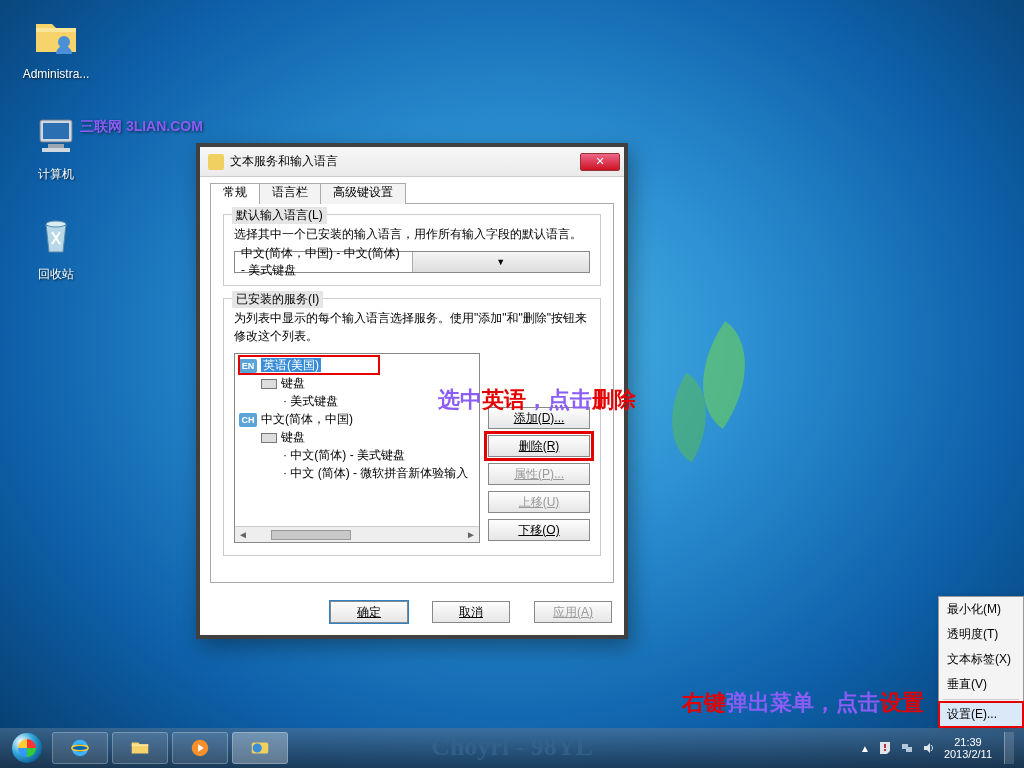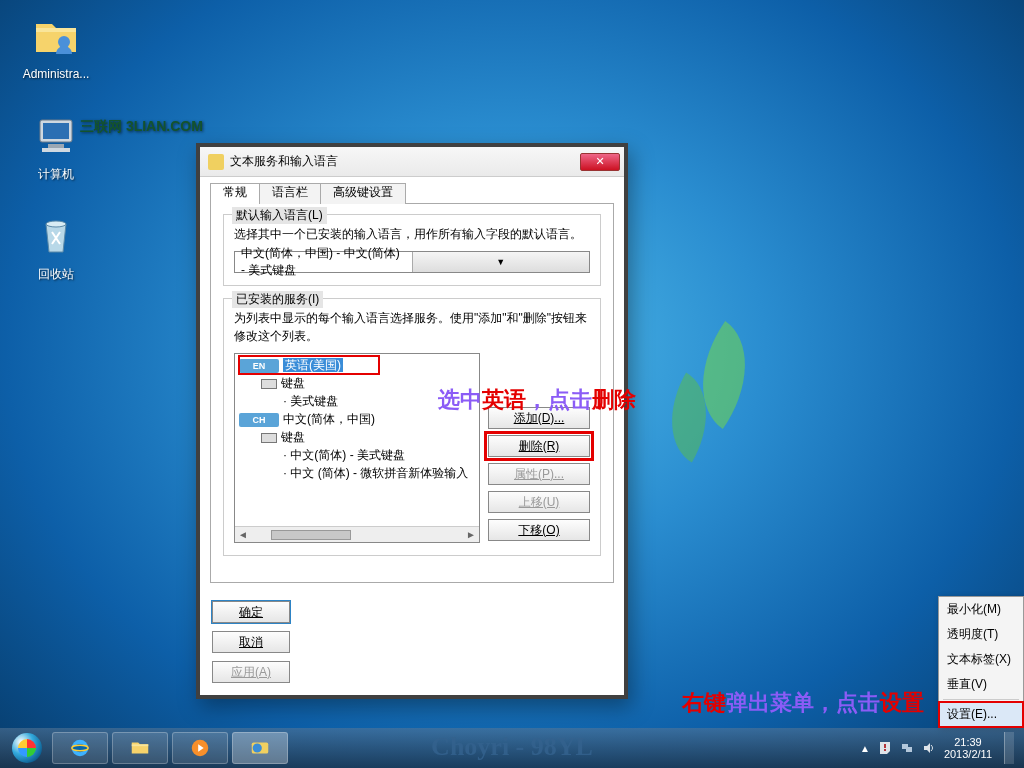--- a/index.html
+++ b/index.html
@@ -4,21 +4,21 @@
 <style>
 * { margin: 0; padding: 0; box-sizing: border-box; font-family: "Microsoft YaHei", "SimSun", Tahoma, sans-serif; }
 body { width: 1024px; height: 768px; overflow: hidden; position: relative; background: radial-gradient(ellipse at 50% 45%, #4db8e8 0%, #2a8dd0 35%, #0d5fa8 70%, #073c6b 100%); }
 
 
 .desktop-icon { position: absolute; width: 80px; text-align: center; cursor: pointer; }
 .desktop-icon .icn { width: 48px; height: 48px; margin: 0 auto 4px; display: block; }
 .desktop-icon .lbl { color: #fff; font-size: 12px; text-shadow: 1px 1px 2px rgba(0,0,0,.7); word-break: break-all; }
 
 
-.wm-top { position: absolute; top: 118px; left: 80px; color: #14532d; font-size: 14px; font-weight: bold; text-shadow: 1px 1px 3px rgba(0,0,0,.6); }
+.wm-top { position: absolute; top: 118px; left: 80px; color: #8b5cf6; font-size: 14px; font-weight: bold; text-shadow: 1px 1px 3px rgba(0,0,0,.6); }
 .wm-center { position: absolute; bottom: 6px; left: 50%; transform: translateX(-50%); font-family: "Comic Sans MS", cursive; font-size: 26px; font-weight: bold; color: #34628e; opacity: .85; }
 
 
 .leaf { position: absolute; right: 260px; top: 310px; width: 140px; height: 170px; }
 .leaf::before, .leaf::after { content: ""; position: absolute; border-radius: 0 100% 0 100%; background: rgba(120,220,60,.5); }
 .leaf::before { width: 60px; height: 90px; left: 70px; top: 20px; transform: rotate(35deg); }
 .leaf::after  { width: 50px; height: 75px; left: 40px; top: 70px; transform: rotate(30deg); background: rgba(90,190,70,.5); }
 
 
 .anno { position: absolute; font-size: 22px; font-weight: 900; font-family: "SimHei","Microsoft YaHei"; }
@@ -42,38 +42,38 @@
 .grp p { font-size: 12px; line-height: 1.5; margin-bottom: 8px; }
 
 .combo { display: flex; align-items: center; border: 1px solid #888; height: 22px; background: #fff; }
 .combo span { flex: 1; padding: 0 6px; font-size: 12px; }
 .combo .arrow { width: 18px; height: 100%; background: linear-gradient(#f5f5f5,#ddd); border-left: 1px solid #aaa; display: flex; align-items: center; justify-content: center; font-size: 9px; }
 
 .svc-row { display: flex; gap: 8px; }
 .tree { flex: 1; border: 1px solid #888; height: 190px; background: #fff; overflow: hidden; position: relative; font-family: Tahoma; font-size: 12px; }
 .tree-inner { padding: 2px 4px; white-space: nowrap; }
 .tnode { line-height: 18px; }
-.badge { display: inline-block; width: 40px; height: 14px; line-height: 14px; font-size: 9px; font-weight: bold; text-align: center; color: #fff; border-radius: 2px; margin-right: 4px; vertical-align: middle; }
+.badge { display: inline-block; width: 18px; height: 14px; line-height: 14px; font-size: 9px; font-weight: bold; text-align: center; color: #fff; border-radius: 2px; margin-right: 4px; vertical-align: middle; }
 .badge.en { background: #5aa4d8; }
 .badge.ch { background: #5aa4d8; }
 .sel { background: #3a8dd8; color: #fff; padding: 0 2px; }
 .kbicon { display: inline-block; width: 16px; height: 10px; border: 1px solid #777; background: #ddd; vertical-align: middle; margin-right: 4px; }
 .redbox { outline: 2px solid #e40000; outline-offset: -1px; }
 
 .tree .hscroll { position: absolute; bottom: 0; left: 0; right: 0; height: 16px; background: #eee; border-top: 1px solid #ccc; display: flex; align-items: center; }
 .hscroll .harr { width: 16px; text-align: center; font-size: 10px; color: #666; }
 .hscroll .hthumb { height: 10px; background: #c8c8c8; border: 1px solid #999; width: 80px; margin-left: 20px; }
 
 .btncol { width: 102px; display: flex; flex-direction: column; gap: 6px; padding-top: 54px; }
 .wbtn { height: 22px; border: 1px solid #888; background: linear-gradient(#fdfdfd,#e6e6e6); font-size: 12px; display: flex; align-items: center; justify-content: center; cursor: pointer; text-decoration: underline; }
 .wbtn.dis { color: #9a9a9a; }
 .wbtn.hl { outline: 3px solid #e40000; outline-offset: 1px; }
 .defaultbtn { box-shadow: 0 0 0 1px #2d83c5; }
 
-.dlg-footer { display: flex; gap: 8px; padding: 8px 12px 12px; flex-direction: column; }
+.dlg-footer { display: flex; justify-content: flex-end; gap: 24px; padding: 8px 12px 12px; }
 .dlg-footer .wbtn { width: 78px; }
 
 
 .ctxmenu { position: absolute; right: 0; bottom: 40px; width: 86px; background: #f4f4f4; border: 1px solid #999; box-shadow: 2px 2px 6px rgba(0,0,0,.3); font-size: 12px; }
 .ctxmenu .mi { padding: 4px 8px; cursor: pointer; }
 .ctxmenu .sep { height: 1px; background: #ccc; margin: 2px 4px; }
 .ctxmenu .mi.hov { background: #dbe8f7; outline: 2px solid #e40000; outline-offset: -1px; }
 
 
 .taskbar { position: absolute; left: 0; right: 0; bottom: 0; height: 40px; background: linear-gradient(rgba(90,120,150,.55), rgba(30,50,70,.75)); display: flex; align-items: center; padding: 0 6px; }

